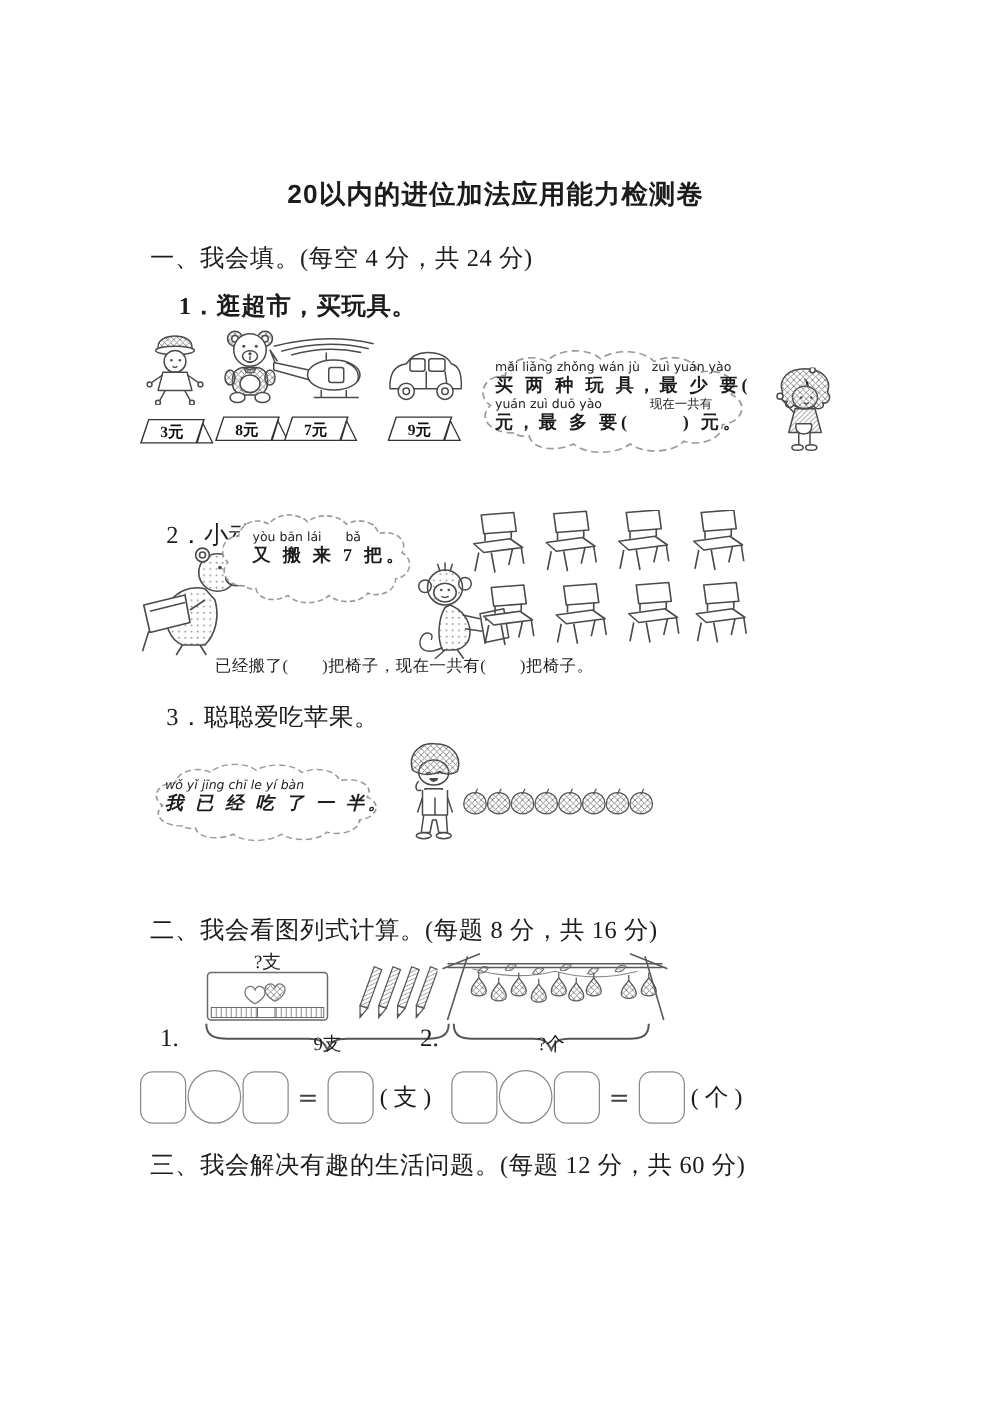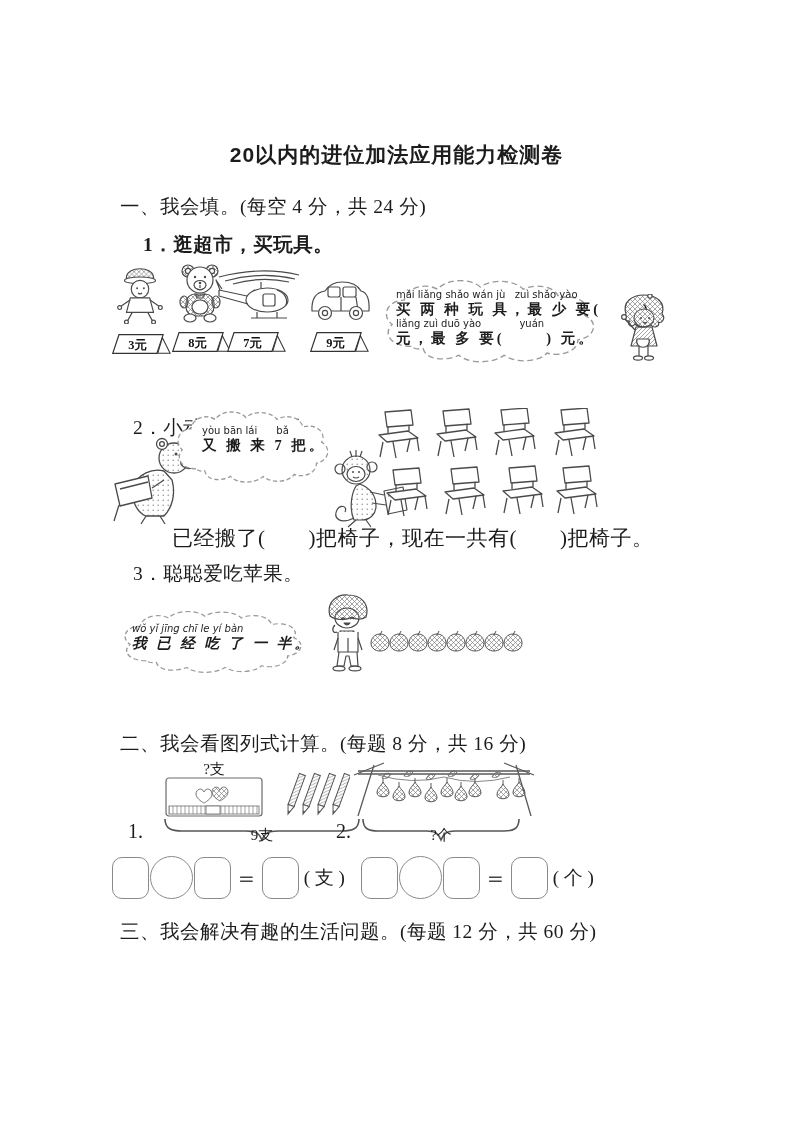--- a/index.html
+++ b/index.html
@@ -2,21 +2,21 @@
 <html><head>
 <meta charset="utf-8">
 <style>
   html,body{margin:0;padding:0;}
   body{width:793px;height:1122px;background:#ffffff;font-family:"Liberation Serif",serif;color:#1c1c1c;}
   .page{position:relative;width:793px;height:1122px;overflow:hidden;background:#ffffff;}
   .title{position:absolute;top:141px;left:0;width:100%;text-align:center;
          font-family:"Liberation Sans",sans-serif;font-weight:bold;font-size:21px;letter-spacing:1px;}
   .h{position:absolute;font-size:19.5px;letter-spacing:0.5px;white-space:pre;}
   .qlabel{position:absolute;font-size:19.5px;letter-spacing:0.5px;white-space:pre;}
-  .fill{position:absolute;font-size:21px;letter-spacing:0.5px;white-space:pre;}
+  .fill{position:absolute;font-size:13px;letter-spacing:0.5px;white-space:pre;}
   .fig{position:absolute;}
   .abs{position:absolute;}
   .toycol{position:absolute;text-align:center;}
   .bubble{position:absolute;}
   .bubble svg.cloud{position:absolute;left:0;top:0;width:100%;height:100%;}
   .btxt{position:relative;text-align:left;}
   .py{font-family:"DejaVu Sans",sans-serif;font-size:10px;line-height:11px;color:#222;white-space:pre;}
   .hz{font-size:14.5px;line-height:18px;letter-spacing:3px;white-space:pre;font-weight:bold;}
   .eqrow{position:absolute;left:112px;top:856px;display:flex;align-items:center;}
   .sq{width:37px;height:42px;border:1.7px solid #8a8a8a;border-radius:10px;background:#fff;box-sizing:border-box;}
@@ -176,23 +176,23 @@
         <polygon points="65,7 75,27 59,27" fill="#fff" stroke="#333" stroke-width="1.3"></polygon>
         <text x="33" y="21" font-size="16" font-weight="bold" text-anchor="middle" fill="#111">9元</text>
       </svg>
     </div>
 
     <div class="bubble" style="left:266px;top:16px;width:238px;height:88px;">
       <svg class="cloud" viewBox="0 0 200 80" preserveAspectRatio="none">
         <use href="#cloud" fill="#fff" stroke="#9a9a9a" stroke-width="1.2" stroke-dasharray="5 3"></use>
       </svg>
       <div class="btxt" style="padding:13px 0 0 18px;">
-        <div class="py">mǎi liǎng shǎo wán jù   zuì shǎo yào</div>
+        <div class="py">mǎi liǎng zhǒng wán jù   zuì yuán yào</div>
         <div class="hz">买 两 种 玩 具，最 少 要(　 　)</div>
-        <div class="py">liǎng zuì duō yào            yuán</div>
+        <div class="py">yuán zuì duō yào            现在一共有</div>
         <div class="hz">元，最 多 要(　 　) 元。</div>
       </div>
     </div>
 
     <svg class="abs" style="left:508px;top:34px;" width="48" height="76" viewBox="0 0 48 76">
       <g stroke="#4a4a4a" stroke-width="1.2" fill="none" stroke-linejoin="round">
         <ellipse cx="24" cy="24" rx="10" ry="9" fill="#fff"></ellipse>
         <path d="M6 20 C2 8 12 1 24 1 C36 1 46 8 42 20 C46 24 42 30 38 28 C41 32 34 35 31 31 C24 34 18 33 15 30 C12 34 6 31 10 27 C6 28 3 24 6 20 Z" fill="url(#xh)"></path>
         <circle cx="30" cy="2" r="2.2" fill="#fff"></circle>
         <circle cx="21" cy="24" r="1" fill="#4a4a4a" stroke="none"></circle>

